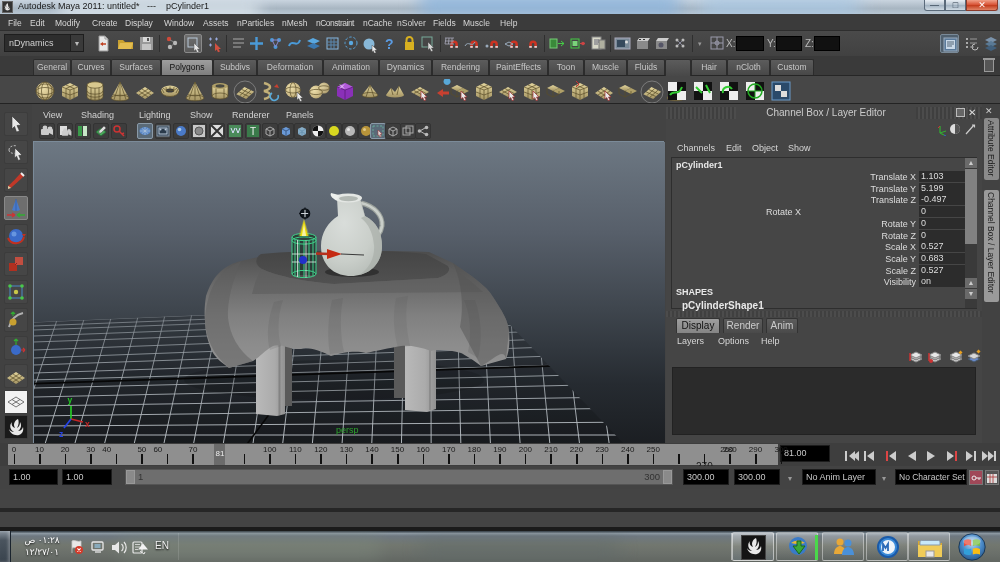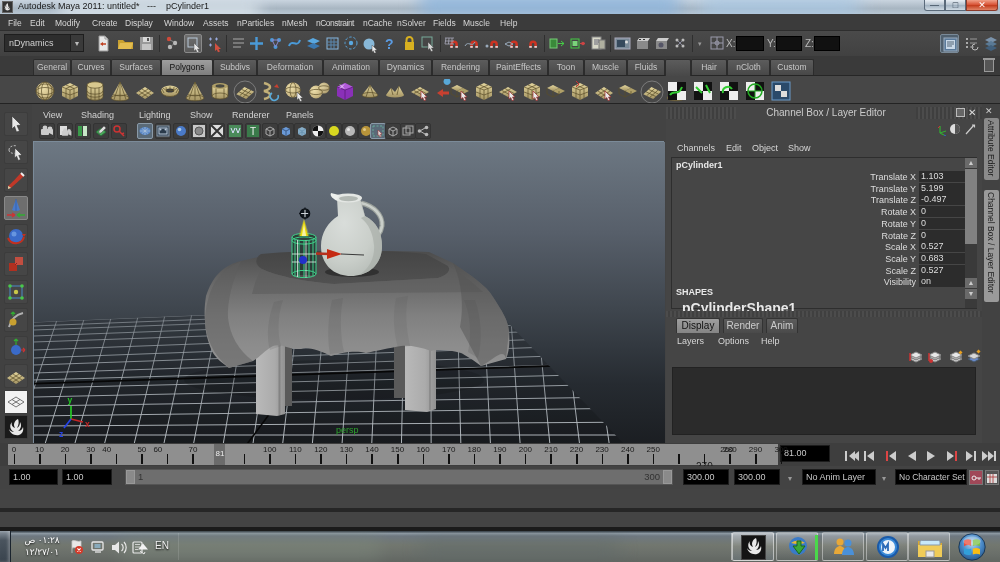--- a/index.html
+++ b/index.html
@@ -860,41 +860,41 @@
         <div style="position:absolute;left:86px;top:39px;color:#d6d6d6;font-size:9px;">Object</div>
         <div style="position:absolute;left:122px;top:39px;color:#d6d6d6;font-size:9px;">Show</div>
         <div style="position:absolute;left:5px;top:53px;width:306px;height:152px;background:#464646;border:1px solid #2e2e2e;"></div>
         <div style="position:absolute;left:10px;top:56px;color:#e8e8e8;font-size:9px;font-weight:bold;">pCylinder1</div>
         <div style="position:absolute;left:100px;top:68px;width:150px;color:#ddd;font-size:9px;text-align:right;">Translate X</div>
         <div style="position:absolute;left:253px;top:67px;width:48px;height:11px;background:#2c2c2c;color:#ddd;font-size:9px;padding-left:2px;">1.103</div>
         <div style="position:absolute;left:100px;top:79.7px;width:150px;color:#ddd;font-size:9px;text-align:right;">Translate Y</div>
         <div style="position:absolute;left:253px;top:78.7px;width:48px;height:11px;background:#2c2c2c;color:#ddd;font-size:9px;padding-left:2px;">5.199</div>
         <div style="position:absolute;left:100px;top:91.4px;width:150px;color:#ddd;font-size:9px;text-align:right;">Translate Z</div>
         <div style="position:absolute;left:253px;top:90.4px;width:48px;height:11px;background:#2c2c2c;color:#ddd;font-size:9px;padding-left:2px;">-0.497</div>
-        <div style="position:absolute;left:100px;top:103.10000000000001px;width:150px;color:#ddd;font-size:9px;text-align:right;">Rotate X</div>
+        <div style="position:absolute;left:100px;top:103.10000000000001px;width:150px;color:#ddd;font-size:9px;text-align:left;">Rotate X</div>
         <div style="position:absolute;left:253px;top:102.10000000000001px;width:48px;height:11px;background:#2c2c2c;color:#ddd;font-size:9px;padding-left:2px;">0</div>
         <div style="position:absolute;left:100px;top:114.80000000000001px;width:150px;color:#ddd;font-size:9px;text-align:right;">Rotate Y</div>
         <div style="position:absolute;left:253px;top:113.80000000000001px;width:48px;height:11px;background:#2c2c2c;color:#ddd;font-size:9px;padding-left:2px;">0</div>
         <div style="position:absolute;left:100px;top:126.50000000000001px;width:150px;color:#ddd;font-size:9px;text-align:right;">Rotate Z</div>
         <div style="position:absolute;left:253px;top:125.50000000000001px;width:48px;height:11px;background:#2c2c2c;color:#ddd;font-size:9px;padding-left:2px;">0</div>
         <div style="position:absolute;left:100px;top:138.20000000000002px;width:150px;color:#ddd;font-size:9px;text-align:right;">Scale X</div>
         <div style="position:absolute;left:253px;top:137.20000000000002px;width:48px;height:11px;background:#2c2c2c;color:#ddd;font-size:9px;padding-left:2px;">0.527</div>
         <div style="position:absolute;left:100px;top:149.9px;width:150px;color:#ddd;font-size:9px;text-align:right;">Scale Y</div>
         <div style="position:absolute;left:253px;top:148.9px;width:48px;height:11px;background:#2c2c2c;color:#ddd;font-size:9px;padding-left:2px;">0.683</div>
         <div style="position:absolute;left:100px;top:161.6px;width:150px;color:#ddd;font-size:9px;text-align:right;">Scale Z</div>
         <div style="position:absolute;left:253px;top:160.6px;width:48px;height:11px;background:#2c2c2c;color:#ddd;font-size:9px;padding-left:2px;">0.527</div>
         <div style="position:absolute;left:100px;top:173.29999999999998px;width:150px;color:#ddd;font-size:9px;text-align:right;">Visibility</div>
         <div style="position:absolute;left:253px;top:172.29999999999998px;width:48px;height:11px;background:#2c2c2c;color:#ddd;font-size:9px;padding-left:2px;">on</div>
         <div style="position:absolute;left:299px;top:54px;width:12px;height:150px;background:#3a3a3a;"></div>
         <div style="position:absolute;left:299px;top:54px;width:12px;height:10px;background:#6a6a6a;color:#ccc;font-size:7px;text-align:center;line-height:10px;">▲</div>
         <div style="position:absolute;left:299px;top:65px;width:12px;height:75px;background:#818181;"></div>
         <div style="position:absolute;left:299px;top:174px;width:12px;height:10px;background:#6a6a6a;color:#ccc;font-size:7px;text-align:center;line-height:10px;">▲</div>
         <div style="position:absolute;left:299px;top:185px;width:12px;height:10px;background:#6a6a6a;color:#ccc;font-size:7px;text-align:center;line-height:10px;">▼</div>
         <div style="position:absolute;left:10px;top:183px;color:#e8e8e8;font-size:9px;font-weight:bold;">SHAPES</div>
-        <div style="position:absolute;left:16px;top:196px;color:#e8e8e8;font-size:14px;font-weight:bold;">pCylinderShape1</div>
+        <div style="position:absolute;left:16px;top:196px;color:#e8e8e8;font-size:10px;font-weight:bold;">pCylinderShape1</div>
         <div style="position:absolute;left:0;top:207px;width:316px;height:6px;background:repeating-linear-gradient(90deg,#4c4c4c 0 2px,#404040 2px 4px);"></div>
         <div style="position:absolute;left:10px;top:214px;width:44px;height:15px;background:linear-gradient(180deg,#9e9e9e,#858585);color:#111;font-size:10px;text-align:center;padding-top:1px;border:1px solid #333;border-bottom:none;border-radius:2px 2px 0 0;">Display</div>
         <div style="position:absolute;left:57px;top:214px;width:40px;height:15px;background:linear-gradient(180deg,#5c5c5c,#4a4a4a);color:#ccc;font-size:10px;text-align:center;padding-top:1px;border:1px solid #333;border-bottom:none;border-radius:2px 2px 0 0;">Render</div>
         <div style="position:absolute;left:100px;top:214px;width:32px;height:15px;background:linear-gradient(180deg,#5c5c5c,#4a4a4a);color:#ccc;font-size:10px;text-align:center;padding-top:1px;border:1px solid #333;border-bottom:none;border-radius:2px 2px 0 0;">Anim</div>
         <div style="position:absolute;left:11px;top:232px;color:#d6d6d6;font-size:9px;">Layers</div>
         <div style="position:absolute;left:52px;top:232px;color:#d6d6d6;font-size:9px;">Options</div>
         <div style="position:absolute;left:95px;top:232px;color:#d6d6d6;font-size:9px;">Help</div>
         <div style="position:absolute;left:242px;top:245px;width:76px;height:16px;"><svg width="76" height="16" viewBox="0 0 76 16">
             <g transform="translate(0,1)">
               <path d="M2,9 L8,6 L14,9 L8,12 Z" fill="#d8d8d8" stroke="#888"></path>

